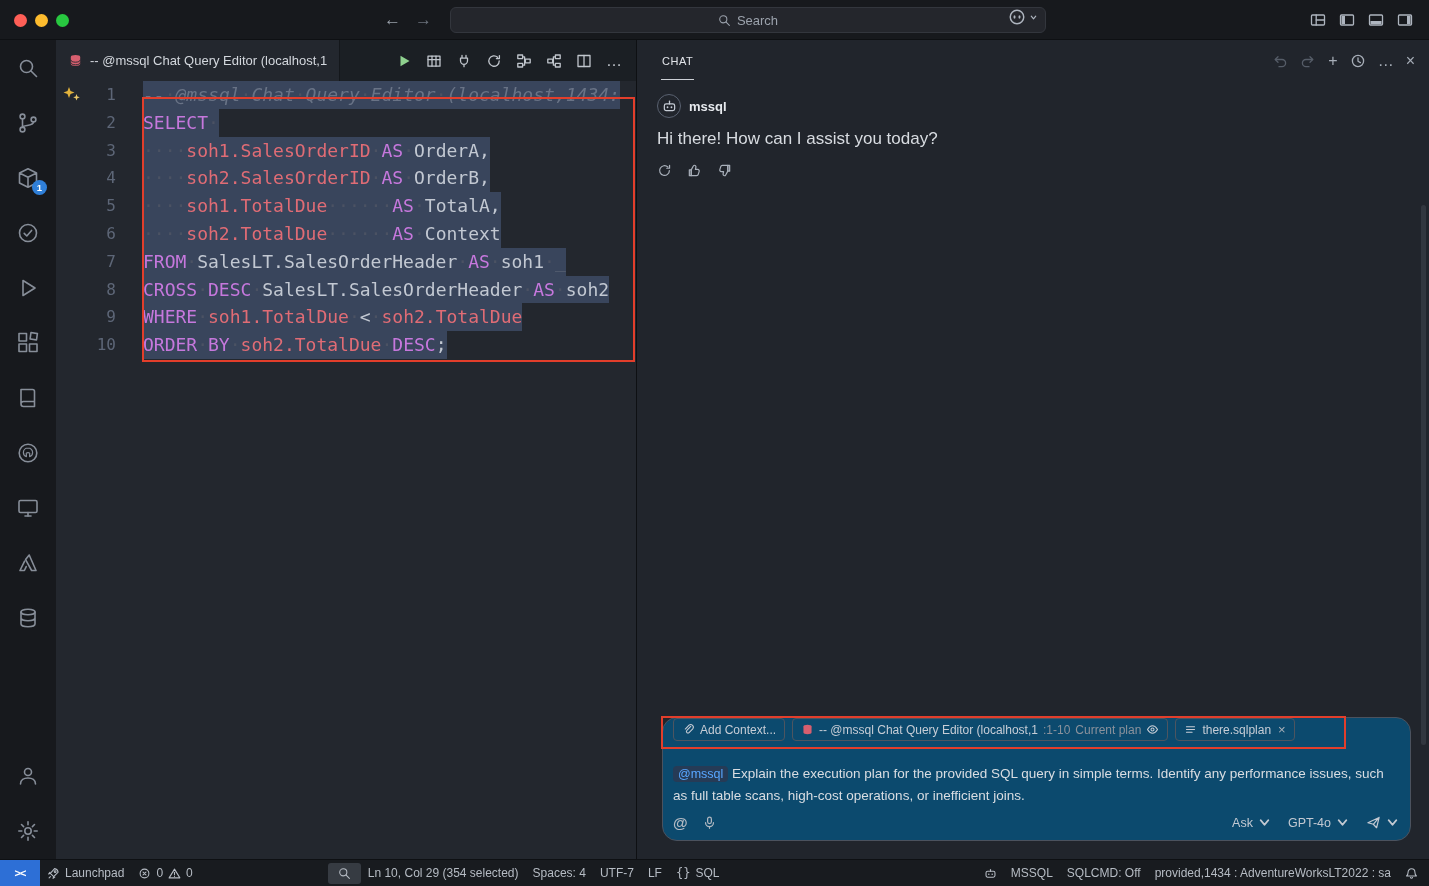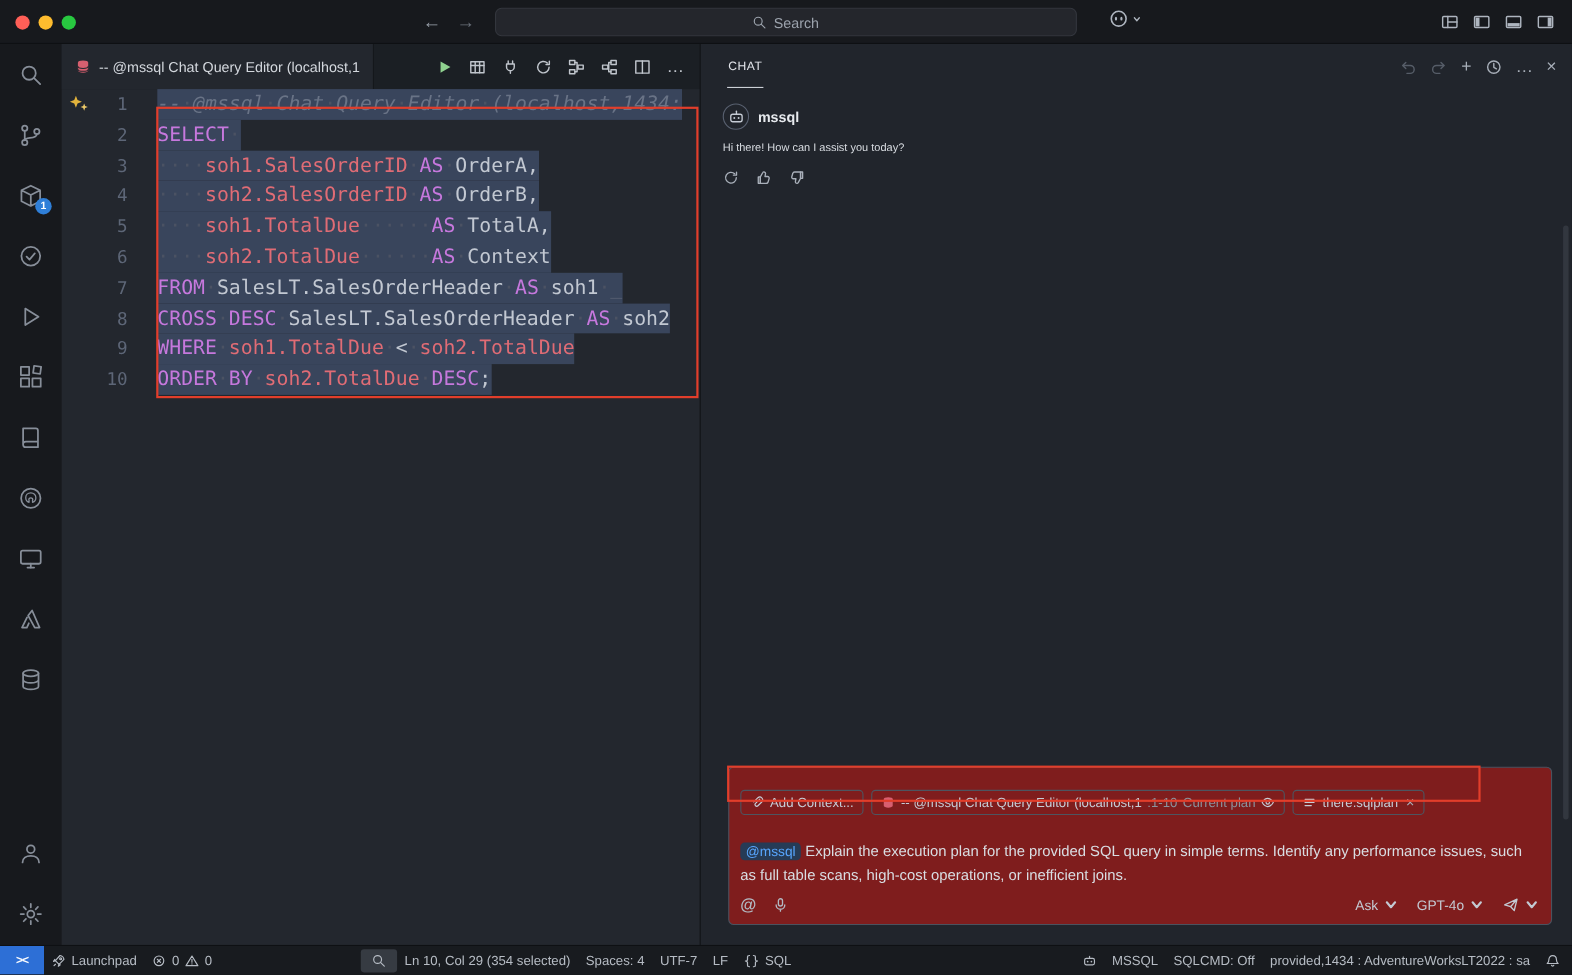--- a/index.html
+++ b/index.html
@@ -9,21 +9,21 @@
   :root{--annot:#e23e2b;--badge:#2f7fd8;--kw:#c678dd;--id:#e06c75;--cm:#697386;--sel:#39455c;--run:#8fd18f;--dbico:#d75f6f;--mention:#58a6ff}
 
   
   .titlebar{height:40px;position:relative;background:#17191d;border-bottom:1px solid #0e1013}
   .traffic{position:absolute;left:14px;top:14px;display:flex;gap:8px}
   .tl{width:13px;height:13px;border-radius:50%}
   .tl.red{background:#ff5f57}.tl.yellow{background:#febc2e}.tl.green{background:#28c840}
   .nav-arrows{position:absolute;left:384px;top:0;height:40px;display:flex;align-items:center;gap:14px;
     font-size:17px;color:#9aa1ab}
   .nav-arrows .fwd{color:#6b727c}
-  .search-box{position:absolute;left:450px;top:7px;width:529px;height:26px;background:#24262c;
+  .search-box{position:absolute;left:450px;top:7px;width:596px;height:26px;background:#24262c;
     border:1px solid #33363d;border-radius:6px;display:flex;align-items:center;justify-content:center;
     gap:6px;color:#9ba2ac;font-size:13px}
   .copilot-menu{position:absolute;left:1008px;top:8px;display:flex;align-items:center;gap:3px;color:#aeb5bf}
   .layout-icons{position:absolute;right:16px;top:12px;display:flex;gap:13px;color:#aeb5bf}
   .layout-icons svg{width:16px;height:16px}
 
   
   .main{display:flex;height:819px}
 
   .activitybar{width:56px;background:#17191d;display:flex;flex-direction:column;align-items:center;
@@ -63,27 +63,27 @@
   .chat-header-actions{margin-left:auto;display:flex;align-items:center;gap:12px;color:#a7aeb8}
   .chat-header-actions svg{width:16px;height:16px}
   .cha-disabled{color:#565d68}
   .glyph-btn{font-size:16px;line-height:16px}
   .chat-body{flex:1;padding:13px 20px}
   .msg-head{display:flex;align-items:center;gap:8px}
   .avatar{width:24px;height:24px;border-radius:50%;border:1px solid #596170;display:flex;align-items:center;
     justify-content:center;color:#c6ccd5;flex:none}
   .avatar svg{width:15px;height:15px}
   .author{font-weight:bold;font-size:13px;color:#e7eaee}
-  .msg-text{margin-top:11px;font-size:10px;color:#d8dce1}
+  .msg-text{margin-top:11px;font-size:17px;color:#d8dce1}
   .msg-actions{margin-top:14px;display:flex;gap:15px;color:#a9b0ba}
   .msg-actions svg{width:15px;height:15px}
   .chat-scrollbar{position:absolute;right:3px;top:165px;width:5px;height:540px;background:#3a3f47;border-radius:3px;opacity:.7}
 
-  .chat-input{margin:auto 18px 18px 25px;position:relative;border:1px solid #4b525e;border-radius:5px;
-    background:#7f1d1d;padding:20px 10px 9px}
+  .chat-input{margin:auto 18px 18px 25px;position:relative;border:1px solid #4b525e;border-radius:15px;
+    background:#0c4a6e;padding:0 10px 9px}
   .annot-ctx{left:-2px;top:-2px;width:685px;height:33px}
   .ctx-row{display:flex;gap:7px;align-items:center}
   .chip{display:inline-flex;align-items:center;gap:5px;height:23px;padding:0 8px;border:1px solid #4d5560;
     border-radius:4px;font-size:12px;color:#c7cdd6;white-space:nowrap}
   .chip svg{width:13px;height:13px}
   .chip .dim{color:#8b929c}
   .chip .close-x{color:#aab1ba;font-size:13px;margin-left:2px}
   .input-line{margin-top:22px;font-size:13.5px;line-height:21px;color:#d9dde2}
   .mention{background:#263b56;color:var(--mention);border-radius:4px;padding:1px 5px;font-size:12.5px}
   .input-toolbar{display:flex;align-items:center;gap:14px;margin-top:8px;color:#b2b9c2;font-size:12.5px}

